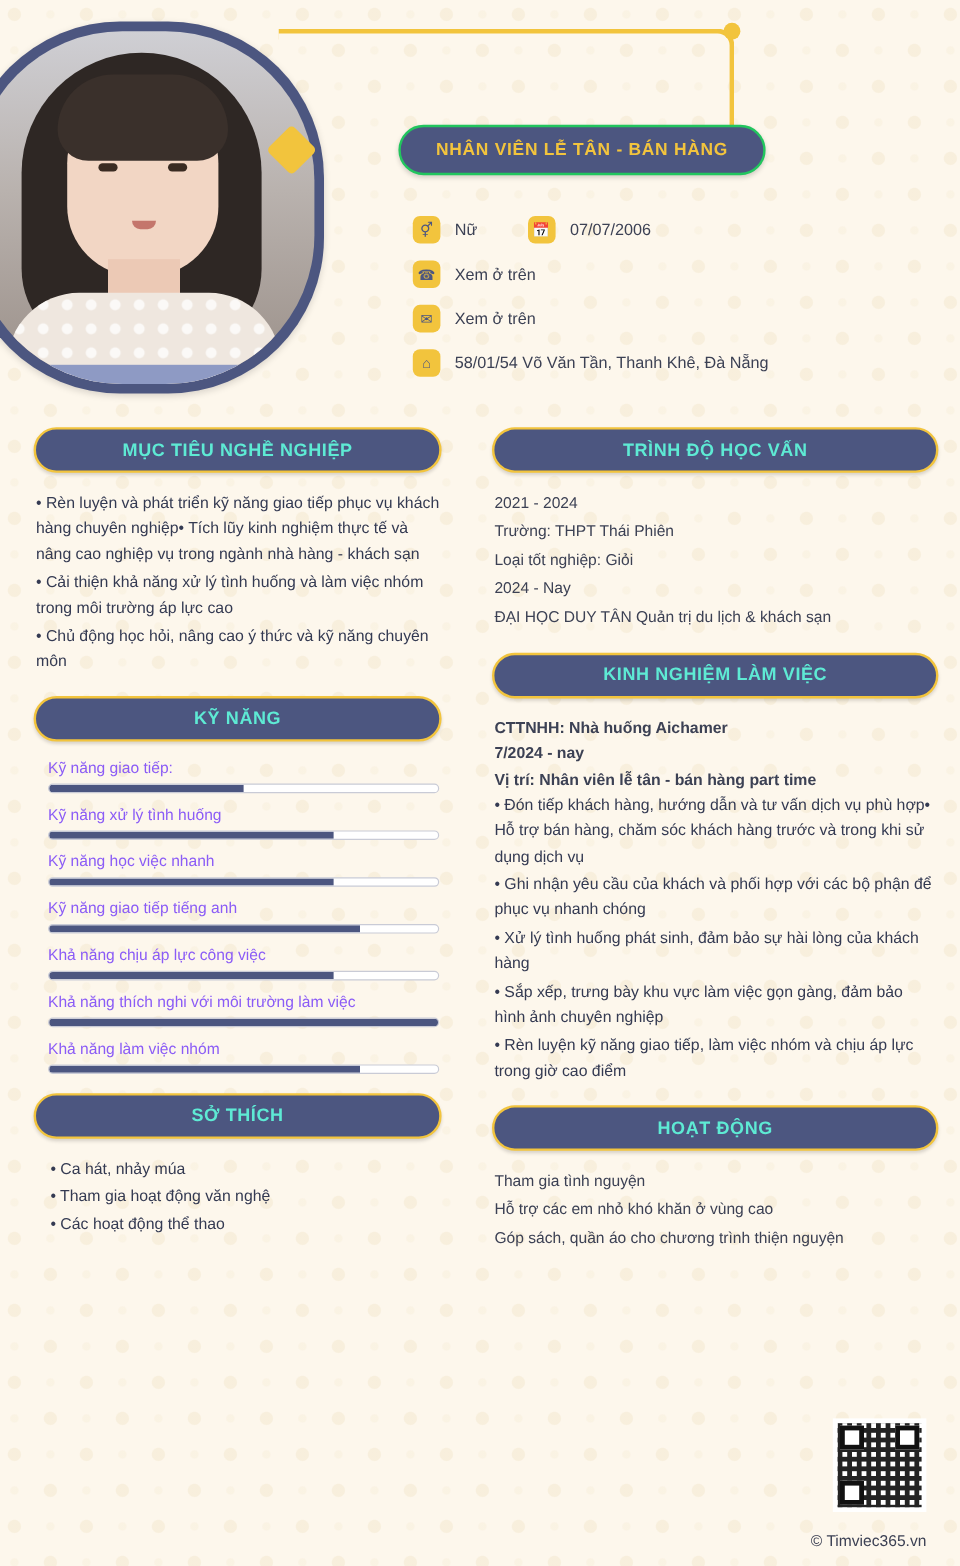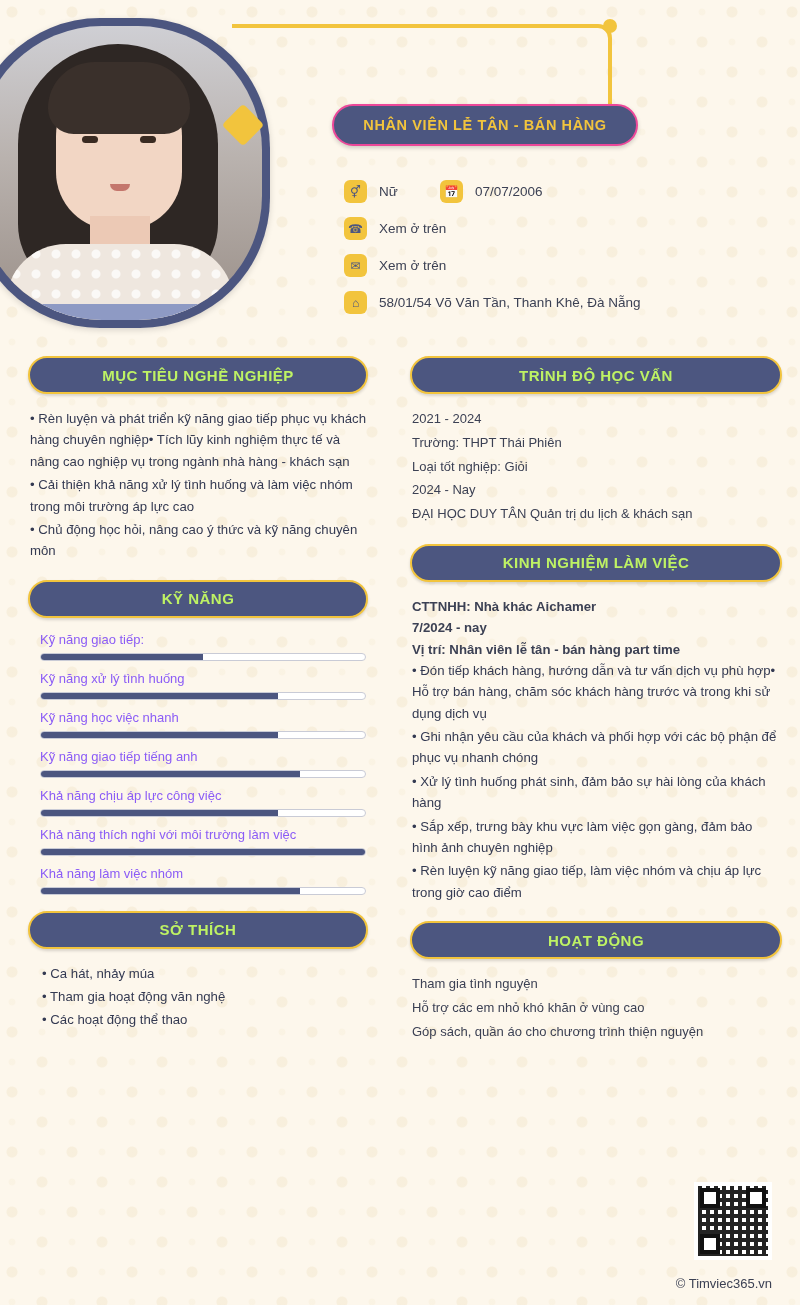--- a/index.html
+++ b/index.html
@@ -79,21 +79,21 @@
     border-radius: 4px;
   }
   .hdr-name {
     position: absolute; left: 332px; top: 42px;
     font-size: 34px; font-weight: bold; letter-spacing: 1px;
     color: #3b4268;
   }
   .role-banner {
     position: absolute; left: 332px; top: 104px;
     width: 306px; height: 42px;
-    background: #4c5680; border: 2px solid #ec4899;
+    background: #4c5680; border: 2px solid #22c55e;
     border-radius: 21px;
     display: flex; align-items: center; justify-content: center;
     color: #f2c43d; font-weight: bold; font-size: 14.5px; letter-spacing: .6px;
     box-shadow: 0 2px 4px rgba(0,0,0,.18);
   }
   .role-banner:before, .role-banner:after {
     content:""; position:absolute; top:9px; width:22px; height:22px;
     background:#4c5680; border:2px solid #f2c43d; transform:rotate(45deg); border-radius:3px; z-index:-1;
   }
   .role-banner:before { left:-12px; }
@@ -106,21 +106,21 @@
     width: 23px; height: 23px; border-radius: 6px; background:#f2c43d;
     display:inline-flex; align-items:center; justify-content:center;
     color:#4c5680; font-size: 12px; margin-right: 12px; flex: 0 0 23px;
   }
 
   
   .sec-head {
     position: relative; height: 38px; margin-bottom: 14px;
     background: #4c5680; border: 2px solid #f2c43d; border-radius: 19px;
     display:flex; align-items:center; justify-content:center;
-    color:#bef264; font-weight:bold; font-size:15px; letter-spacing:.5px;
+    color:#5eead4; font-weight:bold; font-size:15px; letter-spacing:.5px;
     box-shadow: 0 2px 3px rgba(0,0,0,.15);
   }
   .sec-head:before, .sec-head:after {
     content:""; position:absolute; top:7px; width:20px; height:20px;
     background:#4c5680; border:2px solid #f2c43d; transform:rotate(45deg); border-radius:3px; z-index:-1;
   }
   .sec-head:before { left:-11px; }
   .sec-head:after { right:-11px; }
 
   
@@ -284,21 +284,21 @@
       <div class="para-block list-line">
         <div class="plain">2021 - 2024</div>
         <div class="plain">Trường: THPT Thái Phiên</div>
         <div class="plain">Loại tốt nghiệp: Giỏi</div>
         <div class="plain">2024 - Nay</div>
         <div class="plain">ĐẠI HỌC DUY TÂN Quản trị du lịch &amp; khách sạn</div>
       </div>
 
       <div class="sec-head">KINH NGHIỆM LÀM VIỆC</div>
       <div class="para-block body-text">
-        <div class="bold-line">CTTNHH: Nhà khác Aichamer</div>
+        <div class="bold-line">CTTNHH: Nhà huống Aichamer</div>
         <div class="bold-line">7/2024 - nay</div>
         <div class="bold-line">Vị trí: Nhân viên lễ tân - bán hàng part time</div>
         <div class="bullet">• Đón tiếp khách hàng, hướng dẫn và tư vấn dịch vụ phù hợp• Hỗ trợ bán hàng, chăm sóc khách hàng trước và trong khi sử dụng dịch vụ</div>
         <div class="bullet">• Ghi nhận yêu cầu của khách và phối hợp với các bộ phận để phục vụ nhanh chóng</div>
         <div class="bullet">• Xử lý tình huống phát sinh, đảm bảo sự hài lòng của khách hàng</div>
         <div class="bullet">• Sắp xếp, trưng bày khu vực làm việc gọn gàng, đảm bảo hình ảnh chuyên nghiệp</div>
         <div class="bullet">• Rèn luyện kỹ năng giao tiếp, làm việc nhóm và chịu áp lực trong giờ cao điểm</div>
       </div>
 
       <div class="sec-head">HOẠT ĐỘNG</div>

